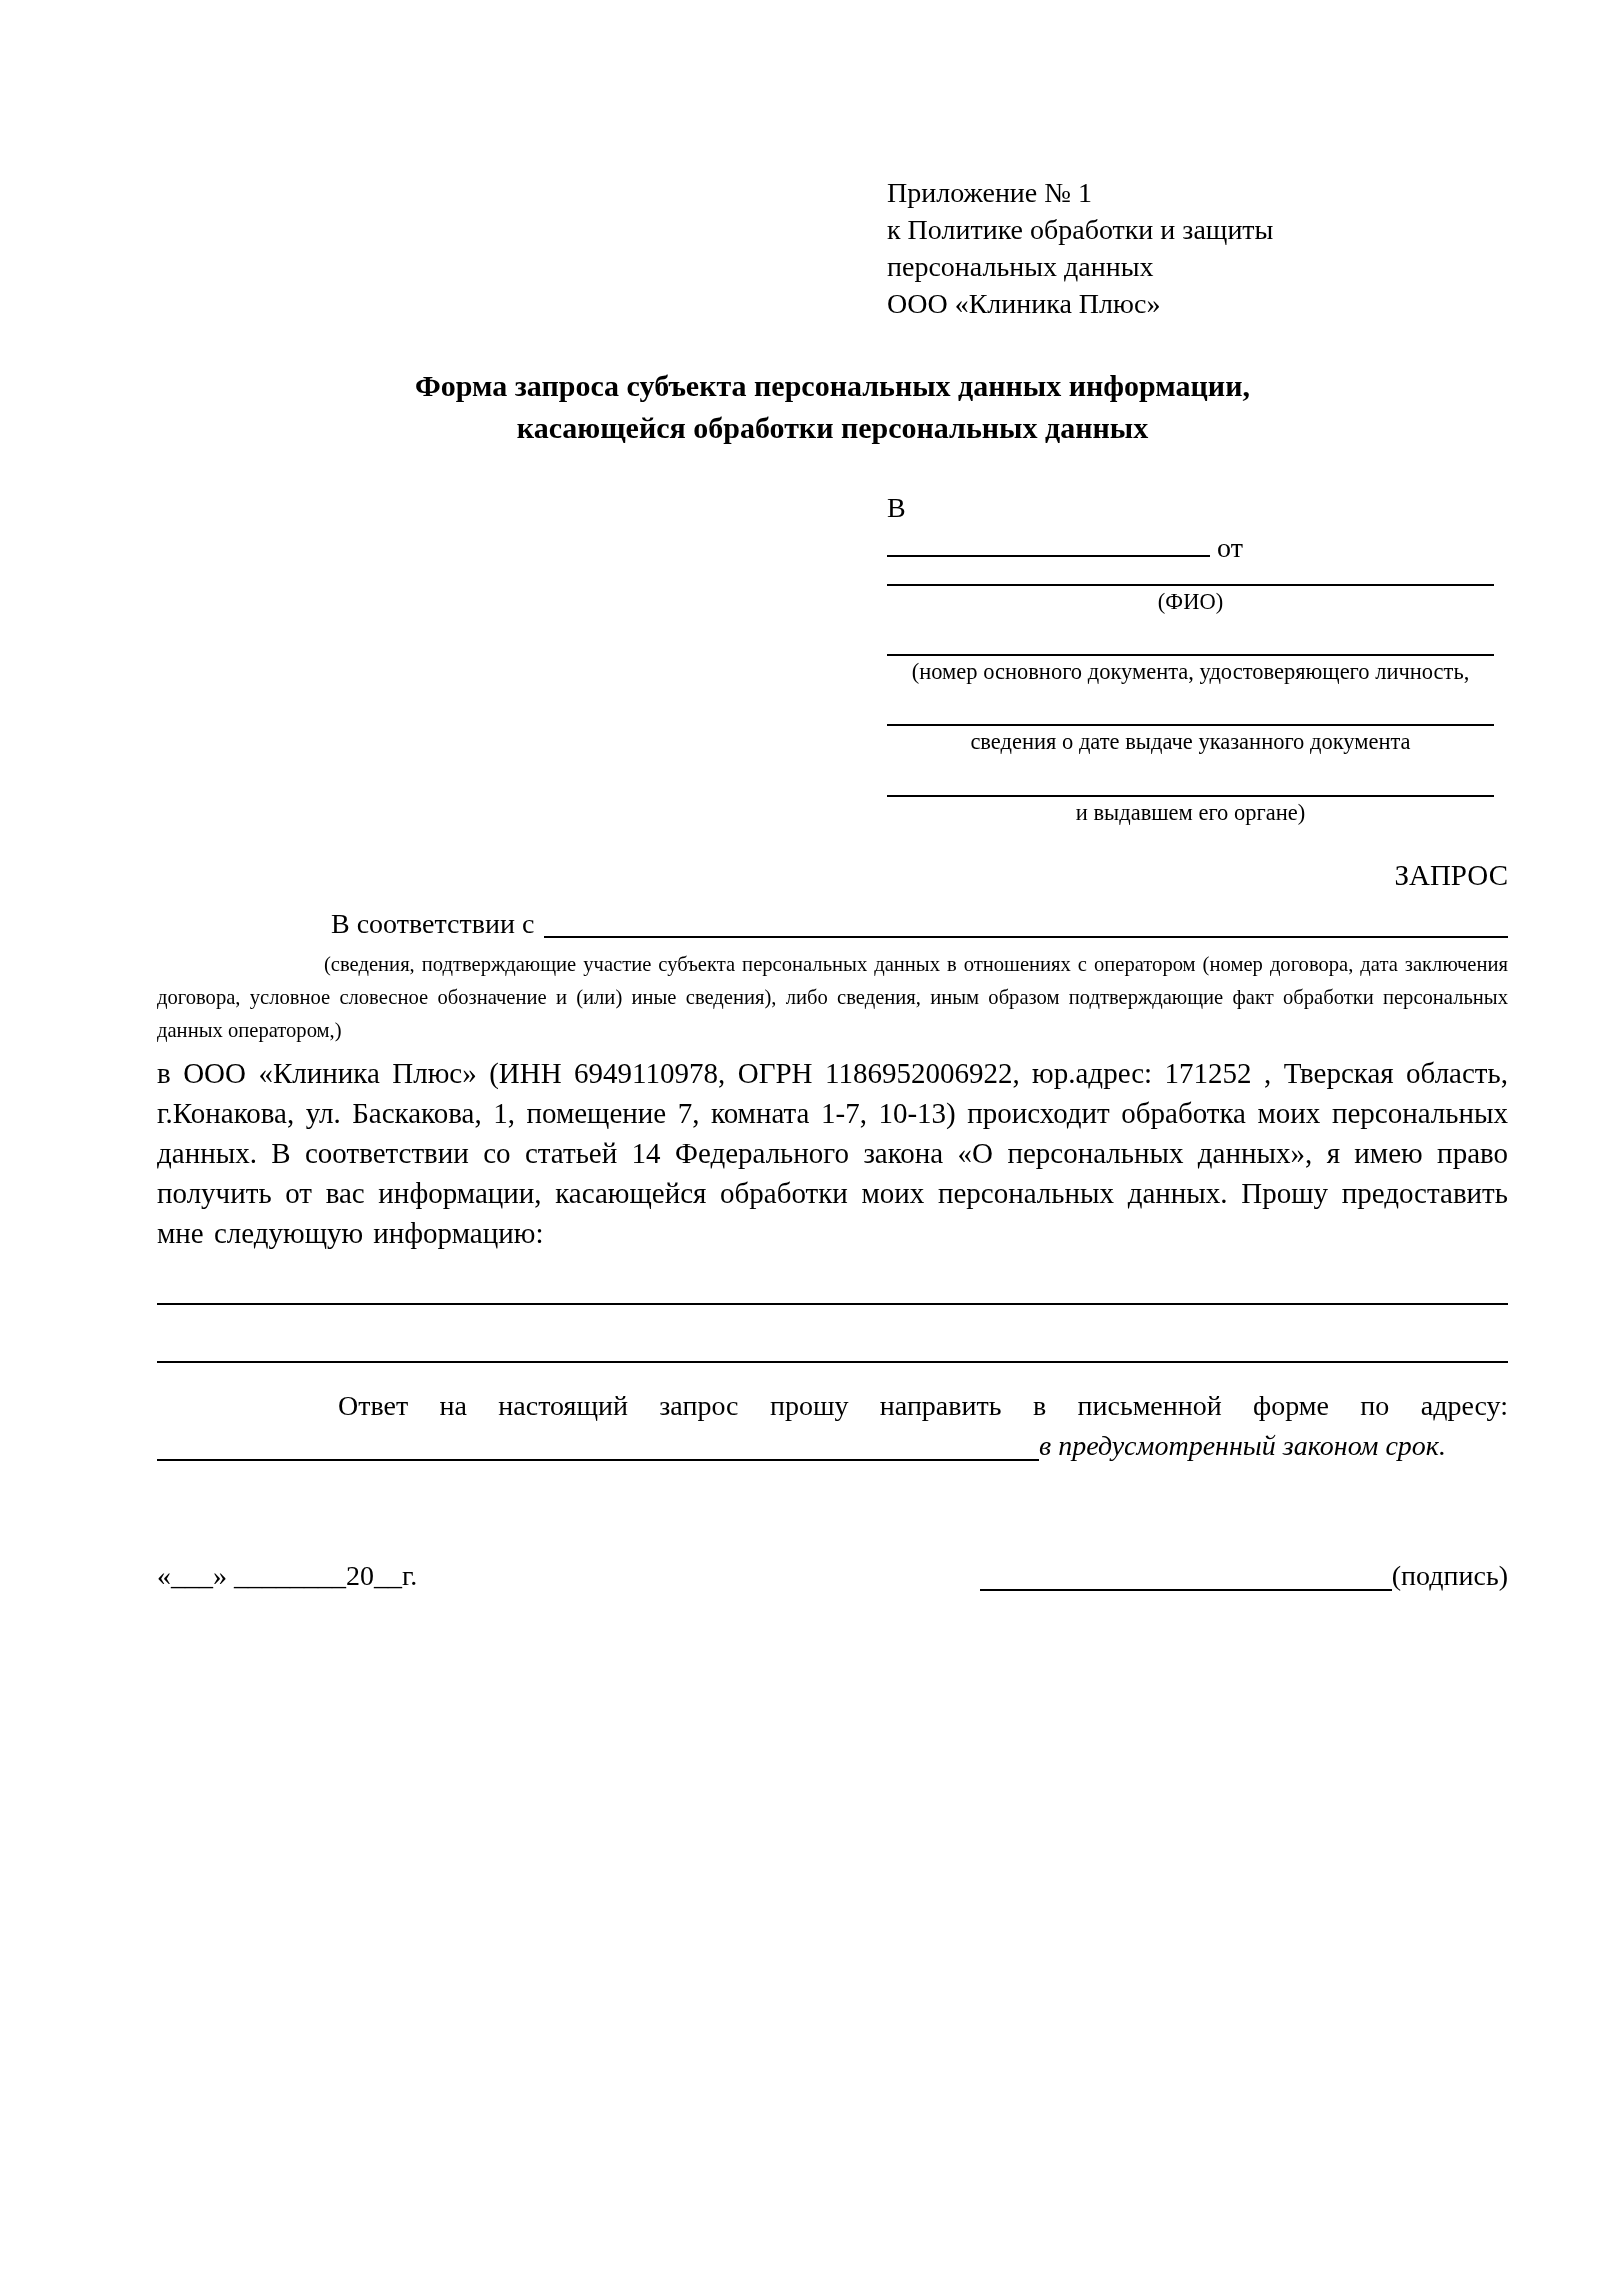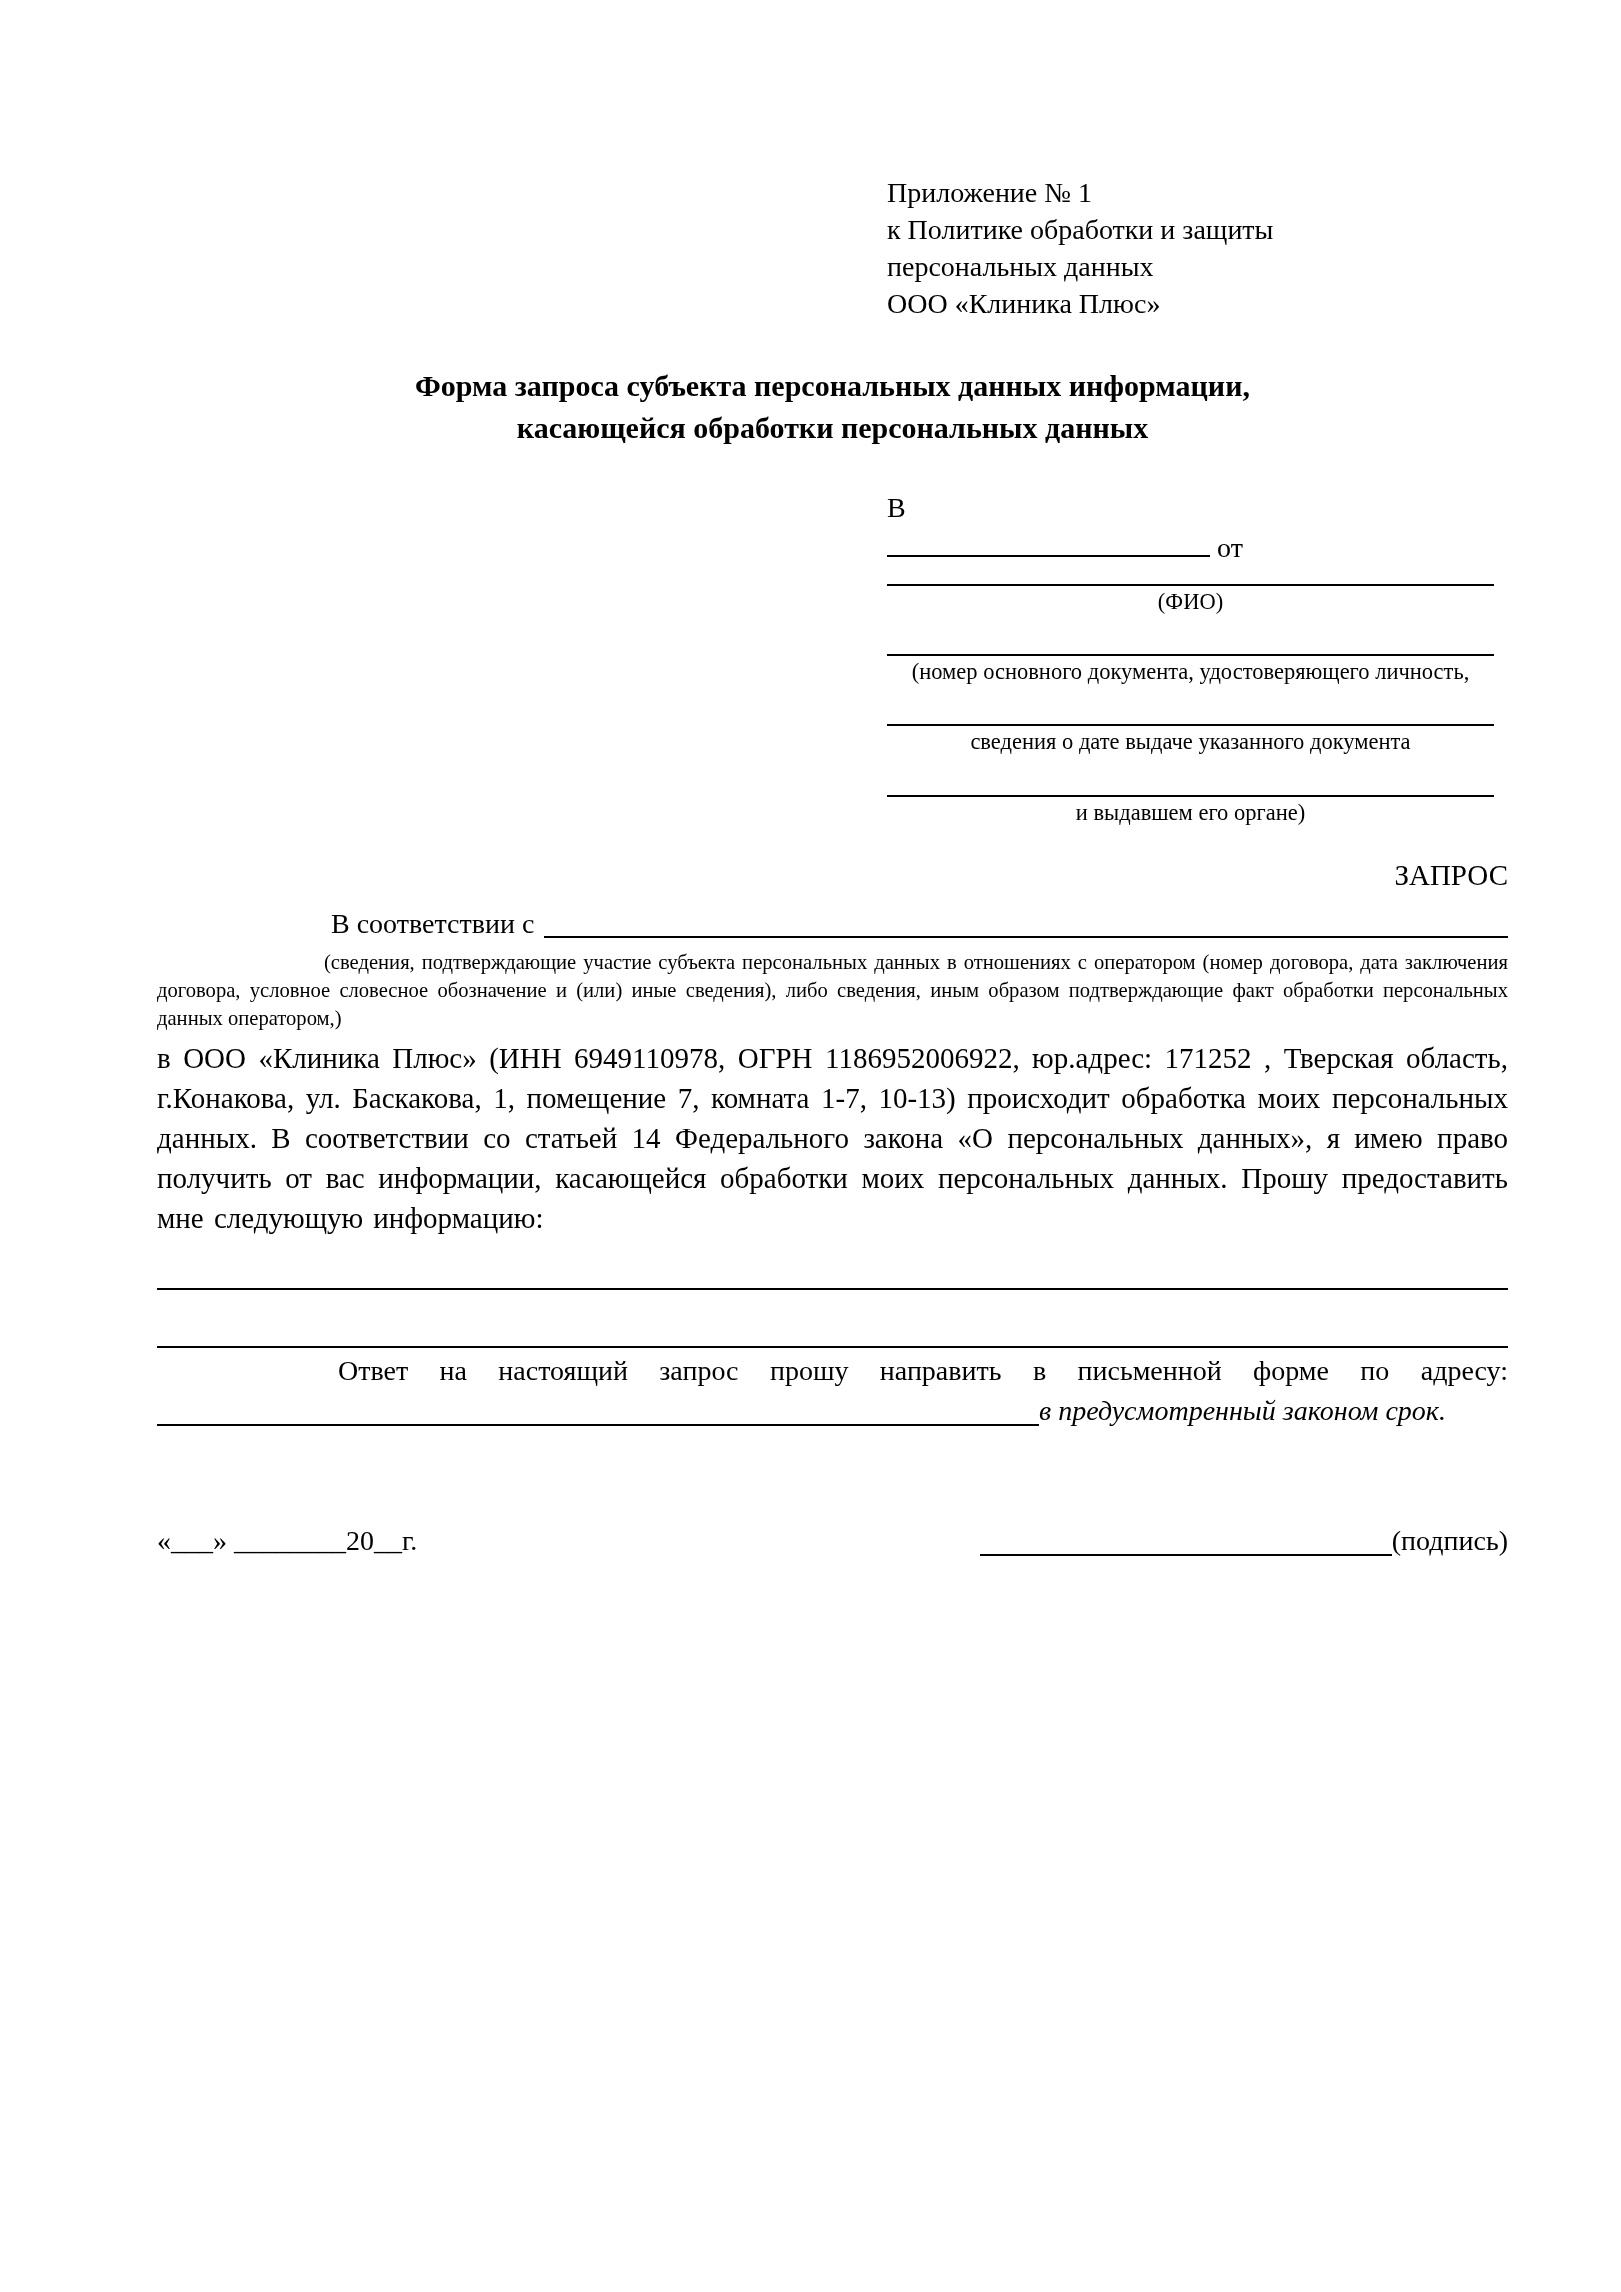--- a/index.html
+++ b/index.html
@@ -21,29 +21,29 @@
   .blank.w330 { width: 323px; }
   .r-line { border-bottom: 2px solid #000; margin-top: 39px; height: 2px; }
   .r-line.first { margin-top: 15.7px; }
   .r-cap { text-align: center; font-size: 22.5px; line-height: 26.5px; margin-top: 2.9px; }
 
   .req-heading { margin-top: 31px; text-align: right; font-size: 29px; line-height: 37px; }
   .intro-row { display: flex; margin-top: 9.8px; font-size: 28px; line-height: 40px; }
   .intro-row .lbl { padding-left: 174px; white-space: nowrap; }
   .fill { flex: 1; border-bottom: 2.9px solid #000; margin: 0 0 5.9px 9.8px; }
 
-  .footnote { font-size: 20.6px; line-height: 28px; text-align: justify; text-indent: 167px; margin-top: 3.9px; }
+  .footnote { font-size: 20.6px; line-height: 33px; text-align: justify; text-indent: 167px; margin-top: 3.9px; }
 
   .body-par { margin-top: 5.9px; font-size: 29px; line-height: 40px; text-align: justify; word-spacing: 2.9px; }
 
   .fill-line { border-bottom: 2.9px solid #000; height: 2.9px; }
   .fill-line.one { margin-top: 49px; }
   .fill-line.two { margin-top: 55px; }
 
-  .reply-par { margin-top: 3px; font-size: 28px; line-height: 40px; text-align: justify; text-align-last: justify; text-indent: 181px; }
+  .reply-par { margin-top: 23px; font-size: 28px; line-height: 40px; text-align: justify; text-align-last: justify; text-indent: 181px; }
   .reply-row { display: flex; font-size: 28px; line-height: 40px; font-style: italic; }
   .reply-row .fill2 { flex: 1; border-bottom: 2.9px solid #000; margin-bottom: 4.9px; max-width: 882px; }
   .reply-row .suffix { white-space: nowrap; }
 
   .footer-row { display: flex; justify-content: space-between; align-items: flex-end; margin-top: 90px; font-size: 28px; line-height: 40px; }
   .sig-group { display: flex; align-items: flex-end; }
   .sig-line { width: 412px; border-bottom: 2.9px solid #000; margin-bottom: 4.9px; }
 </style>
 </head>
 <body>

